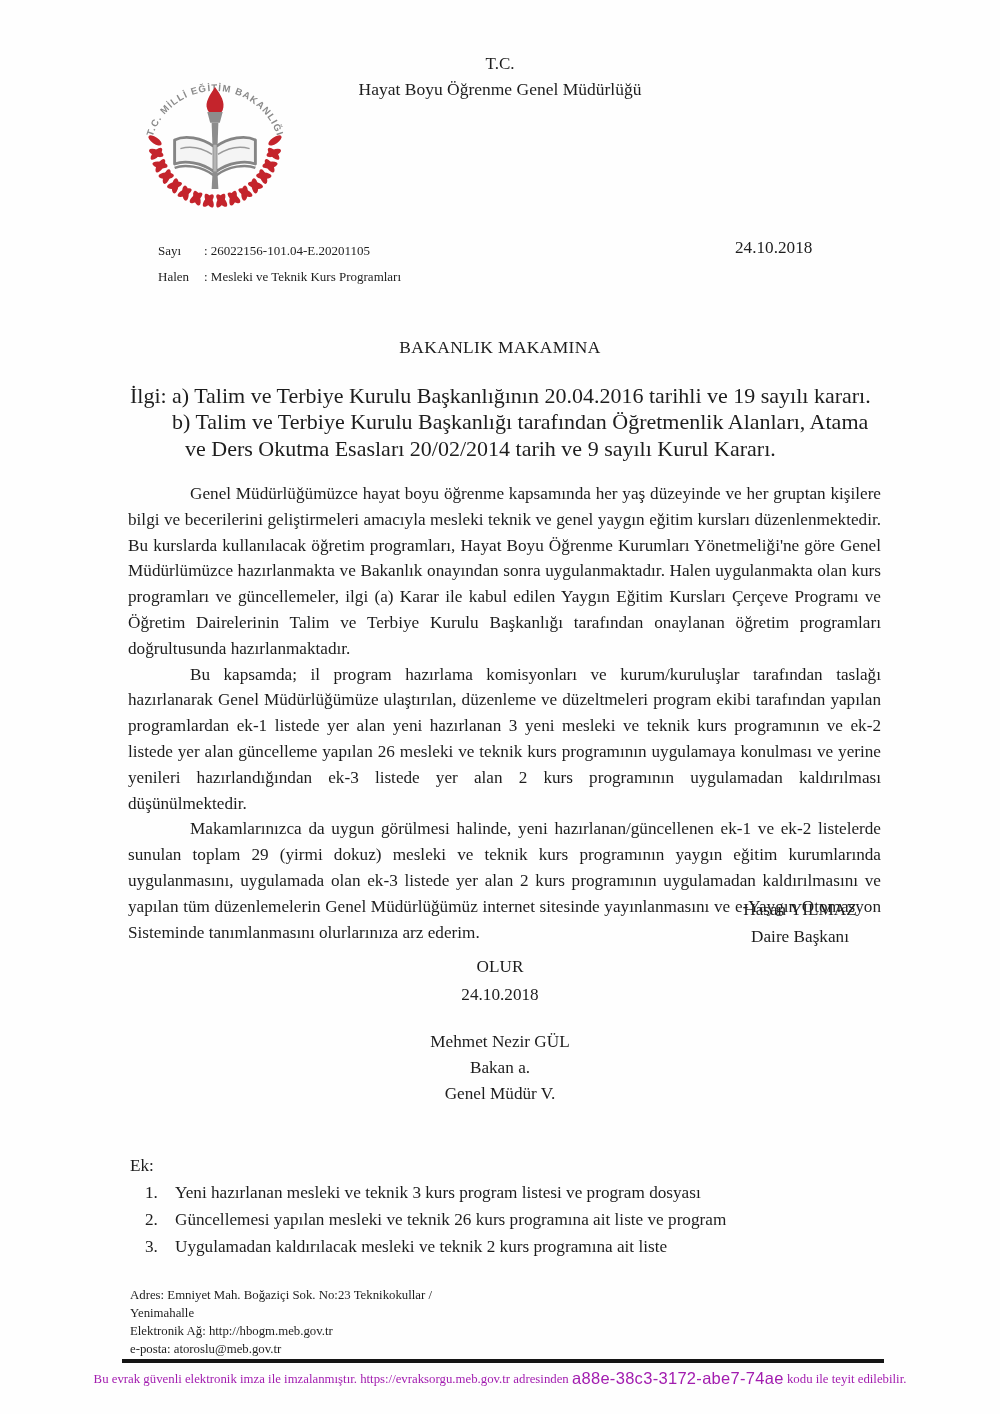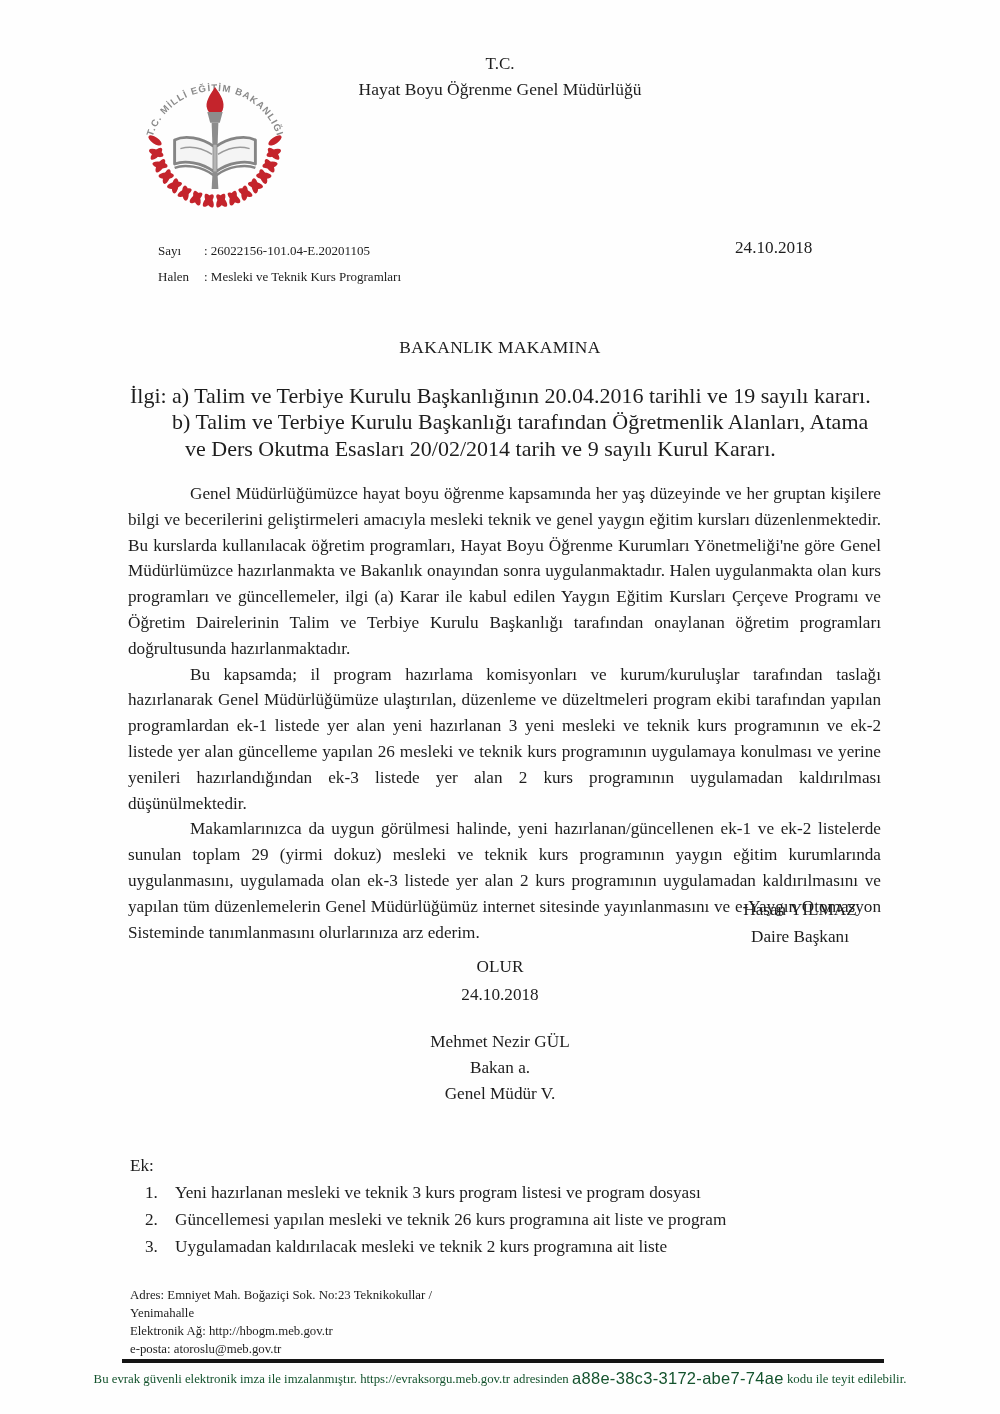--- a/index.html
+++ b/index.html
@@ -43,21 +43,21 @@
   .attachments .lbl{line-height:26px;}
   .attachments .att-item{display:flex;line-height:27px;}
   .attachments .num{width:30px;flex:0 0 30px;text-align:left;padding-left:15px;box-sizing:content-box;}
   .attachments .att-item .txt{flex:1;}
   
   .footer{position:absolute;top:1286px;left:130px;right:118px;display:flex;justify-content:space-between;font-size:12.8px;line-height:18px;}
   .footer .left{width:58%;}
   .footer .right{width:40%;text-align:right;}
   .footer .spacer{height:18px;}
   .footer-rule{position:absolute;top:1359px;left:122px;width:762px;height:4px;background:#151515;}
-  .verification{position:absolute;top:1369px;left:0;right:0;text-align:center;font-size:12.8px;color:#14532d;}
+  .verification{position:absolute;top:1369px;left:0;right:0;text-align:center;font-size:12.8px;color:#a21caf;}
   .verification .code{font-family:"Liberation Sans", sans-serif;font-size:16.5px;letter-spacing:.3px;vertical-align:-1px;}
 </style>
 </head>
 <body>
 
 <div class="page">
 
   <svg class="emblem" viewBox="0 0 156 156" xmlns="http://www.w3.org/2000/svg">
     <defs>
       <path id="arcpath" d="M 10,96 A 68,68 0 0 1 146,96" fill="none"></path>

